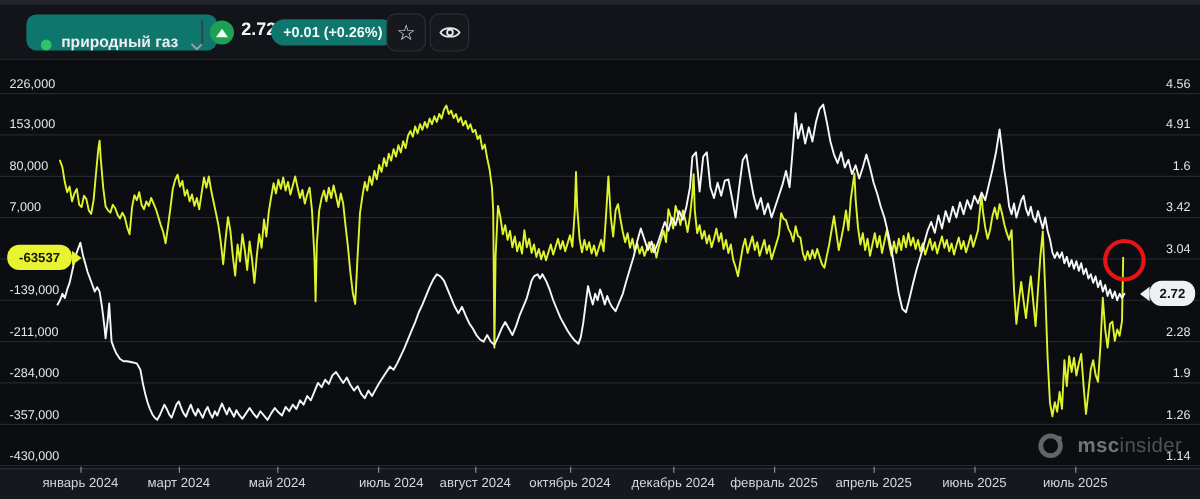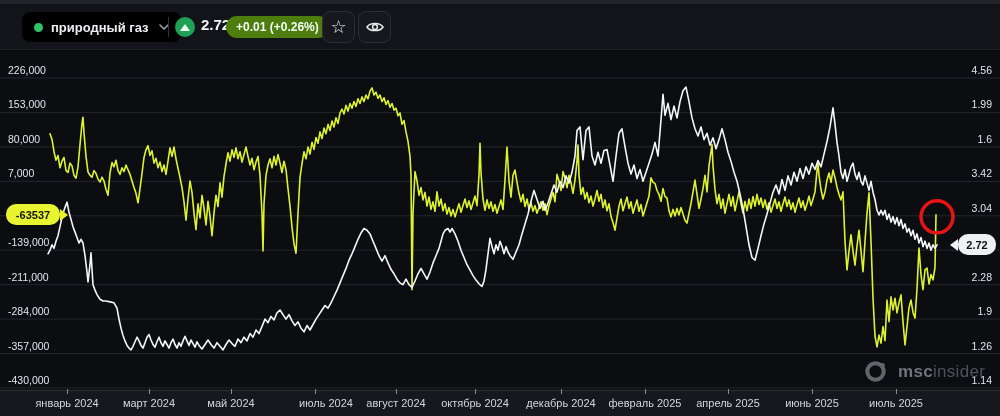--- a/index.html
+++ b/index.html
@@ -1,31 +1,31 @@
 <!DOCTYPE html>
 <html><head>
 <meta charset="utf-8">
 <style>
   html,body{margin:0;padding:0;background:#000;}
   .stage{position:relative;width:1000px;height:416px;background:#0b0d10;overflow:hidden;
          font-family:"Liberation Sans",sans-serif;-webkit-font-smoothing:antialiased;}
   
   .header{position:absolute;left:0;top:0;width:1000px;height:49px;background:#121419;border-bottom:1px solid #1f2227;}
   .topstrip{position:absolute;left:0;top:0;width:1000px;height:4px;background:#222429;}
-  .inst-pill{position:absolute;left:22px;top:12px;height:30px;border-radius:8px;background:#000000;
-             display:flex;align-items:center;gap:8px;padding:0 12px;cursor:pointer;}
+  .inst-pill{position:absolute;left:22px;top:12px;height:30px;border-radius:8px;background:#0f766e;
+             display:flex;align-items:flex-end;gap:8px;padding:0 12px;cursor:pointer;}
   .dot{width:9px;height:9px;border-radius:50%;background:#2fc566;}
   .inst-label{font-size:13px;font-weight:bold;color:#eceef1;white-space:nowrap;}
   .chev{margin-left:2px;}
   .vdivider{position:absolute;left:168px;top:17px;width:1px;height:20px;background:#2e3138;}
   .upcircle{position:absolute;left:175px;top:17px;width:20px;height:20px;border-radius:50%;background:#1fa155;
             display:flex;align-items:center;justify-content:center;}
   .uptri{width:0;height:0;border-left:5px solid transparent;border-right:5px solid transparent;border-bottom:7px solid #eafff2;}
   .price{position:absolute;left:201px;top:16px;font-size:15px;font-weight:bold;color:#f2f4f6;}
-  .chg-badge{position:absolute;left:226px;top:16px;height:22px;border-radius:11px;background:#4d7c0f;
+  .chg-badge{position:absolute;left:226px;top:16px;height:22px;border-radius:11px;background:#0f766e;
              display:flex;align-items:center;padding:0 10px;font-size:12px;font-weight:bold;color:#f2fef6;}
   .iconbtn{position:absolute;top:11px;width:33px;height:32px;background:#16181d;border:1px solid #2b2e34;
            border-radius:8px;display:flex;align-items:center;justify-content:center;cursor:pointer;box-sizing:border-box;}
   .star-btn{left:322px;color:#e8eaec;font-size:18px;line-height:1;}
   .eye-btn{left:358px;}
   
   .chart-svg{position:absolute;left:0;top:0;}
   .ylab{position:absolute;font-size:10.5px;color:#e2e5ea;}
   .ylab-r{position:absolute;font-size:10.5px;color:#e2e5ea;text-align:right;}
   .badge{position:absolute;height:21px;display:flex;align-items:center;justify-content:center;
@@ -74,21 +74,21 @@
       <div class="ylab" style="left: 8px; top: 132.889px;">80,000</div>
       <div class="ylab" style="left: 8px; top: 167.333px;">7,000</div>
       <div class="ylab" style="left: 8px; top: 236.222px;">-139,000</div>
       <div class="ylab" style="left: 8px; top: 270.667px;">-211,000</div>
       <div class="ylab" style="left: 8px; top: 305.111px;">-284,000</div>
       <div class="ylab" style="left: 8px; top: 339.556px;">-357,000</div>
       <div class="ylab" style="left: 8px; top: 374px;">-430,000</div>
     </div>
   <div id="right-axis">
       <div class="ylab-r" style="right: 8px; top: 64px;">4.56</div>
-      <div class="ylab-r" style="right: 8px; top: 98.4444px;">1.99</div>
+      <div class="ylab-r" style="right: 8px; top: 98.4444px;">4.91</div>
       <div class="ylab-r" style="right: 8px; top: 132.889px;">1.6</div>
       <div class="ylab-r" style="right: 8px; top: 167.333px;">3.42</div>
       <div class="ylab-r" style="right: 8px; top: 201.778px;">3.04</div>
       <div class="ylab-r" style="right: 8px; top: 270.667px;">2.28</div>
       <div class="ylab-r" style="right: 8px; top: 305.111px;">1.9</div>
       <div class="ylab-r" style="right: 8px; top: 339.556px;">1.26</div>
       <div class="ylab-r" style="right: 8px; top: 374px;">1.14</div>
     </div>
 
   <div class="badge badge-left" id="badge-left" style="top: 204.324px;">-63537</div>

